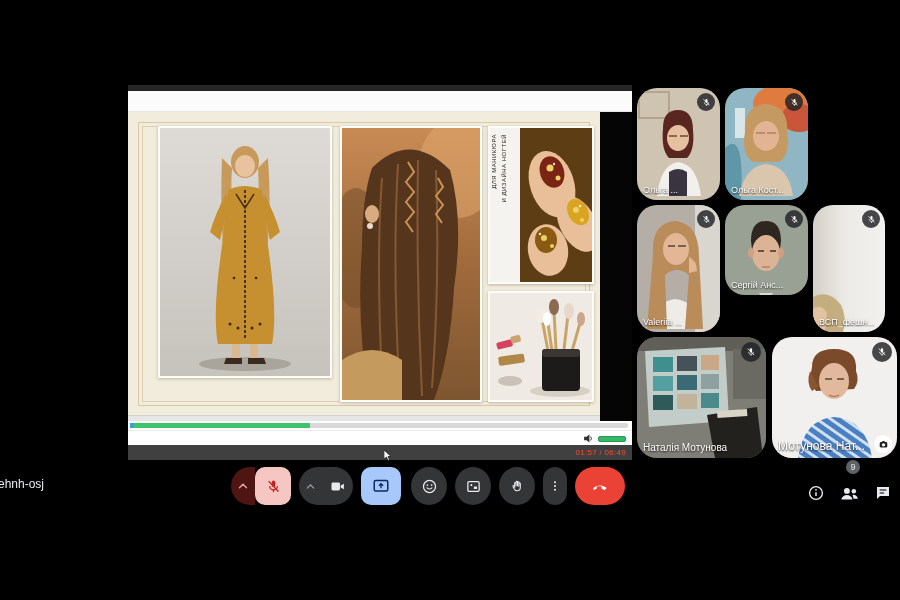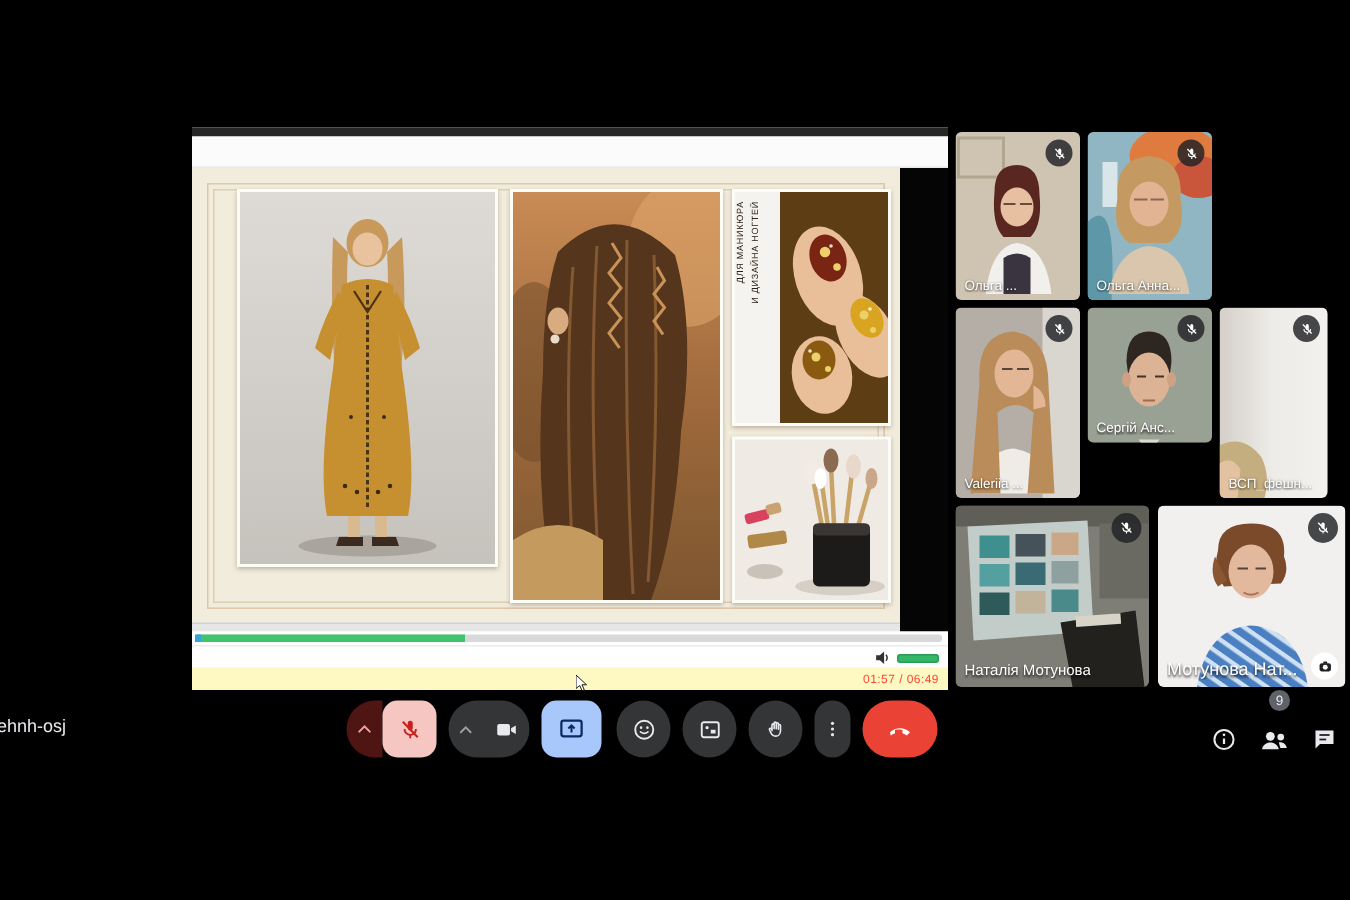--- a/index.html
+++ b/index.html
@@ -19,25 +19,25 @@
   .vtext{position:absolute;left:1px;top:6px;width:12px;color:#2a2118;font-size:6px;letter-spacing:.5px;
          writing-mode:vertical-rl;transform:rotate(180deg);line-height:6px;white-space:nowrap;}
   .scroll-strip{position:absolute;left:0;top:330px;width:472px;height:6px;background:#e6e6e6;border-top:1px solid #d2d2d2;}
   .progress-row{position:absolute;left:0;top:336px;width:504px;height:9px;background:#fff;}
   .progress-track{position:absolute;left:2px;top:2px;width:498px;height:5px;background:#d9d9d9;border-radius:2px;}
   .progress-fill{position:absolute;left:0;top:0;height:5px;background:#3ec46d;border-radius:2px 0 0 2px;}
   .progress-cap{position:absolute;left:0;top:0;width:4px;height:5px;background:#3aa0d8;}
   .control-row{position:absolute;left:0;top:345px;width:504px;height:15px;background:#fff;border-top:1px solid #ececec;}
   .vol-wrap{position:absolute;right:6px;top:3px;display:flex;align-items:center;gap:4px;}
   .vol-bar{width:28px;height:6px;background:#35b768;border-radius:2px;border:1px solid #2b9a58;}
-  .win-black{position:absolute;left:0;top:360px;width:504px;height:15px;background:#fef9c3;}
+  .win-black{position:absolute;left:0;top:360px;width:504px;height:15px;background:#404040;}
   .time-red{position:absolute;right:6px;top:3px;color:#ff4633;font-size:8px;letter-spacing:.3px;}
   .cursor{position:absolute;left:256px;top:5px;}
   
-  .tile{position:absolute;border-radius:4px;overflow:hidden;background:#1e1e1e;}
+  .tile{position:absolute;border-radius:20px;overflow:hidden;background:#1e1e1e;}
   .tile svg.scene{position:absolute;left:0;top:0;}
   .tile-name{position:absolute;left:6px;bottom:5px;color:#fff;font-size:9px;
              text-shadow:0 1px 2px rgba(0,0,0,.9);white-space:nowrap;max-width:90%;overflow:hidden;}
   .chip{position:absolute;top:5px;right:5px;width:18px;height:18px;border-radius:50%;
         background:rgba(32,33,36,.82);display:flex;align-items:center;justify-content:center;}
   .chip.audio{background:#1a73e8;border-radius:6px;width:20px;height:20px;}
   .chip.flip{top:auto;right:5px;bottom:5px;background:#fff;width:18px;height:18px;}
   .tile.speaking{box-shadow:inset 0 0 0 3px #4f8df9;border-radius:12px;}
   .eqbar{display:inline-block;width:3px;background:#fff;border-radius:2px;margin:0 1px;}
   
@@ -251,21 +251,21 @@
       <path d="M31 45 h9 m2 0 h9" stroke="#8a6a52" stroke-width="1.2" fill="none"></path>
     </svg>
     <div class="chip">
       <svg width="11" height="11" viewBox="0 0 18 18">
           <rect x="7.3" y="3.4" width="3.4" height="6.4" rx="1.7" fill="#fff"></rect>
           <path d="M5.4 8.8c0 2 1.6 3.6 3.6 3.6s3.6-1.6 3.6-3.6" stroke="#fff" stroke-width="1.2" fill="none"></path>
           <line x1="9" y1="12.4" x2="9" y2="14.6" stroke="#fff" stroke-width="1.2"></line>
           <line x1="4.2" y1="3.8" x2="13.8" y2="13.6" stroke="#fff" stroke-width="1.4"></line>
         </svg>
     </div>
-    <div class="tile-name">Ольга Анна...</div>
+    <div class="tile-name">Ольга Кост...</div>
   </div>
 
 
   <div class="tile" style="left:637px;top:205px;width:83px;height:127px">
     <svg class="scene" width="83" height="127" viewBox="0 0 83 127">
       <rect width="83" height="127" fill="#b4aea6"></rect>
       <rect x="58" y="0" width="25" height="127" fill="#d9d5cf"></rect>
       <path d="M12 124 Q18 96 38 94 Q60 96 66 124 Z" fill="#efece8"></path>
       <path d="M16 50 Q14 18 38 16 Q62 18 62 52 L66 124 L48 124 L52 70 Q40 60 28 70 L30 124 L10 124 Z" fill="#b98c5a"></path>
       <ellipse cx="39" cy="44" rx="13" ry="16" fill="#e3b795"></ellipse>

